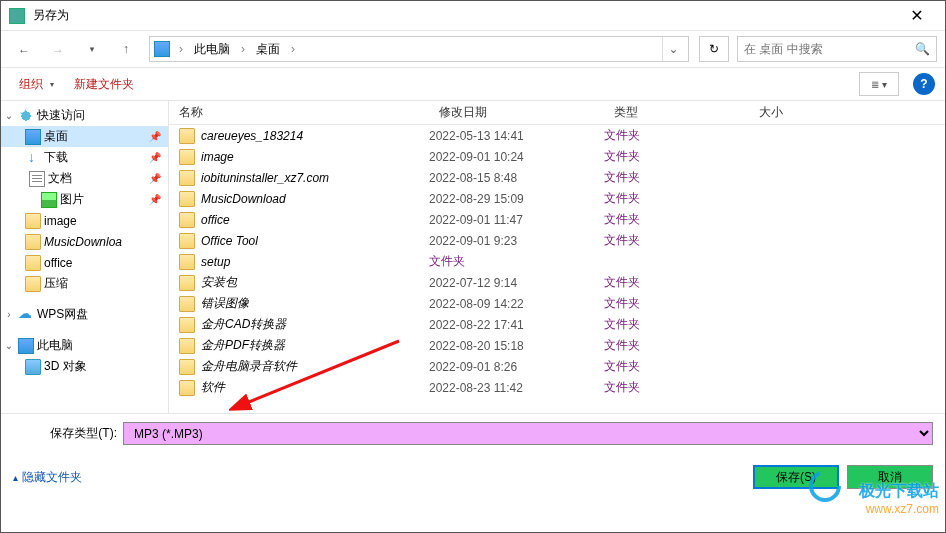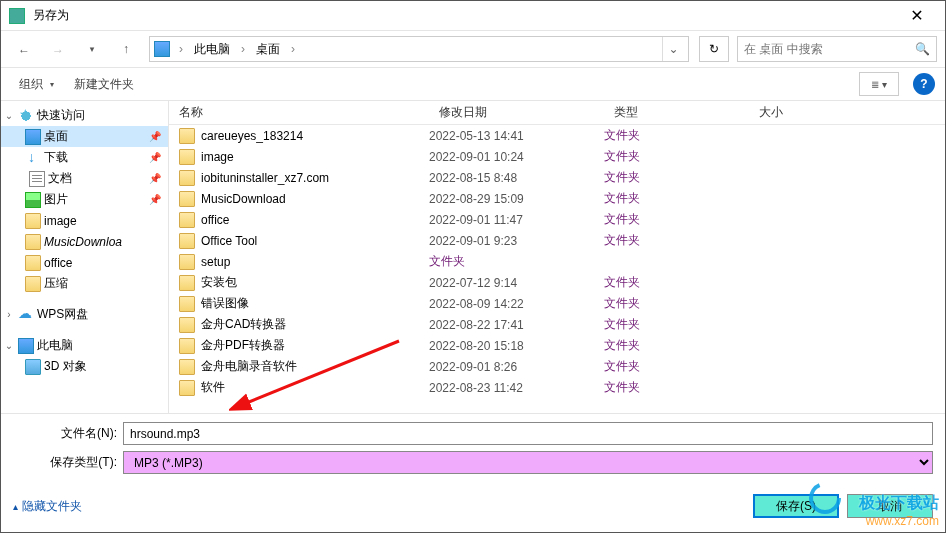--- a/index.html
+++ b/index.html
@@ -14,21 +14,21 @@
 .addrbar { flex: 1; height: 26px; border: 1px solid #ccc; display: flex; align-items: center; padding: 0 4px; gap: 4px; background: #fff; margin: 0 4px; }
 .addrbar .pcicon { width: 16px; height: 16px; background: linear-gradient(#6af, #39d); border: 1px solid #28b; }
 .addrbar .crumb { padding: 2px 2px; cursor: pointer; }
 .addrbar .sep { color: #888; padding: 0 5px; }
 .addr-drop { width: 22px; height: 24px; display: flex; align-items: center; justify-content: center; color: #666; border-left: 1px solid #ddd; cursor: pointer; }
 .refreshbtn { width: 30px; height: 26px; border: 1px solid #ccc; display: flex; align-items: center; justify-content: center; cursor: pointer; margin-left:2px; }
 .searchbox { width: 200px; height: 26px; border: 1px solid #ccc; display: flex; align-items: center; padding: 0 6px; color: #888; margin-left: 4px; }
 .searchbox input { border: none; outline: none; flex: 1; font-size: 12px; }
 .searchbox .sicon { color: #888; }
 .toolbar { height: 34px; border-top: 1px solid #e5e5e5; border-bottom: 1px solid #e5e5e5; display: flex; align-items: center; padding: 0 10px; gap: 4px; }
-.toolbar .tbtn { padding: 4px 8px; cursor: pointer; color: #404040; display:flex; align-items:center; gap:3px;}
+.toolbar .tbtn { padding: 4px 8px; cursor: pointer; color: #b91c1c; display:flex; align-items:center; gap:3px;}
 .toolbar .tbtn.org::after { content:"▾"; font-size:8px; color:#555; margin-left:4px;}
 .toolbar .spacer { flex: 1; }
 .toolbar .viewbtn { width: 40px; height: 24px; border:1px solid #ccc; display:flex; align-items:center; justify-content:center; gap:2px; cursor:pointer; font-size:10px; color:#555;}
 .toolbar .helpbtn { width: 22px; height: 22px; border-radius: 50%; background: #0a68c8; color: #fff; display: flex; align-items: center; justify-content: center; font-weight: bold; cursor: pointer; margin-left:10px; }
 .mainarea { display: flex; height: 312px; }
 .sidebar { width: 168px; border-right: 1px solid #e5e5e5; overflow-y: auto; padding: 4px 0; }
 .treeitem { display: flex; align-items: center; height: 21px; padding-left: 4px; cursor: pointer; gap: 3px; }
 .treeitem.selected { background: #cce8ff; }
 .treeitem .twisty { width: 12px; text-align: center; color: #666; font-size: 10px; }
 .treeitem .ticon { width: 16px; height: 16px; display: inline-block; }
@@ -48,35 +48,35 @@
 .filelist { flex: 1; position: relative; overflow:hidden; }
 .headers { display: flex; height: 24px; border-bottom: 1px solid #e8e8e8; align-items: center; color: #333; }
 .headers .col { padding-left: 10px; cursor: pointer; }
 .col.name { width: 260px; }
 .col.date { width: 175px; }
 .col.type { width: 145px; }
 .col.size { flex: 1; }
 .rows { overflow-y:auto; height: 286px;}
 .filerow { display: flex; height: 21px; align-items: center; cursor: pointer; }
 .filerow .ficon { width: 16px; height: 16px; background:linear-gradient(#ffe9a8,#f5d471); border:1px solid #d4a94a; margin-left: 10px; margin-right: 6px; border-radius:1px;}
-.filerow .fname { width: 228px; white-space: nowrap; overflow: hidden; text-overflow: ellipsis; }
+.filerow .fname { width: 228px; white-space: nowrap; overflow: hidden; text-overflow: ellipsis; font-style: italic; }
 .filerow .fdate { width: 175px; color: #555; }
 .filerow .ftype { width: 145px; color: #701a75; }
 .arrow-annot { position: absolute; pointer-events: none; }
 .bottompane { border-top: 1px solid #e5e5e5; padding: 8px 12px 0 12px; }
 .fieldrow { display: flex; align-items: center; margin-bottom: 6px; }
 .fieldrow .flabel { width: 110px; text-align: right; padding-right: 6px; }
 .fieldrow .finput { flex: 1; height: 23px; border: 1px solid #888; padding: 0 6px; background: #fff; }
 .fieldrow select.finput { background: #f0abfc; }
 .footer { display: flex; align-items: center; padding: 14px 12px 10px 12px; }
 .footer .hidebtn { color: #15a; cursor: pointer; display:flex; align-items:center; gap:4px;}
 .footer .spacer { flex: 1; }
-.footer .btn { min-width: 86px; height: 24px; border: 1px solid #888; background: #5eead4; cursor: pointer; margin-left: 8px; padding:0 10px;}
+.footer .btn { min-width: 86px; height: 24px; border: 1px solid #888; background: #22c55e; cursor: pointer; margin-left: 8px; padding:0 10px;}
 .footer .btn.primary { border: 1px solid #0078d7; box-shadow: inset 0 0 0 1px #0078d7; }
-.watermark { position: absolute; right: 0; bottom: 4px; pointer-events: none; opacity: 0.85; }
+.watermark { position: absolute; right: 0; bottom: 16px; pointer-events: none; opacity: 0.85; }
 .watermark .wm-top{ color:#0aa0e6; font-size:16px; font-weight:bold; text-align:right; padding-right:6px; text-shadow:0 0 2px #fff;}
 .watermark .wm-bot{ color:#ff9a1a; font-size:12px; text-align:right; padding-right:6px;}
 .watermark svg{ position:absolute; right:100px; bottom:10px;}
 </style>
 </head>
 <body>
 
 <div class="titlebar">
   <div class="appicon"></div>
   <div class="title">另存为</div>
@@ -128,21 +128,21 @@
     <div class="treeitem" style="padding-left:24px;">
         <span class="ticon download"></span>
         <span>下载</span>
         <span class="pin">📌</span>
       </div>
     <div class="treeitem" style="padding-left:28px;">
         <span class="ticon doc"></span>
         <span>文档</span>
         <span class="pin">📌</span>
       </div>
-    <div class="treeitem" style="padding-left:24px;">
+    <div class="treeitem" style="padding-left:24px;margin-left:16px;">
         <span class="ticon pic"></span>
         <span>图片</span>
         <span class="pin">📌</span>
       </div>
     <div class="treeitem" style="padding-left:24px;">
         <span class="ticon folder"></span>
         <span>image</span>
       </div>
     <div class="treeitem" style="padding-left:24px;font-style:italic;">
         <span class="ticon folder"></span>
@@ -267,24 +267,20 @@
             <path d="M0,0 L0,6 L8,3 z" fill="#e11"></path>
           </marker>
         </defs>
       <line x1="170" y1="5" x2="15" y2="68" stroke="#e11" stroke-width="3" marker-end="url(#ah)"></line>
     </svg>
   </div>
 </div>
 
 <div class="bottompane">
   <div class="fieldrow">
-    <div class="flabel">文件名(N):</div>
-    <input class="finput" value="hrsound.mp3" style="">
-  </div>
-  <div class="fieldrow">
     <div class="flabel">保存类型(T):</div>
     <select class="finput">
       <option>MP3 (*.MP3)</option>
     </select>
   </div>
 </div>
 
 <div class="footer">
   <div class="hidebtn">
       <span style="font-size:10px;">▴</span>

